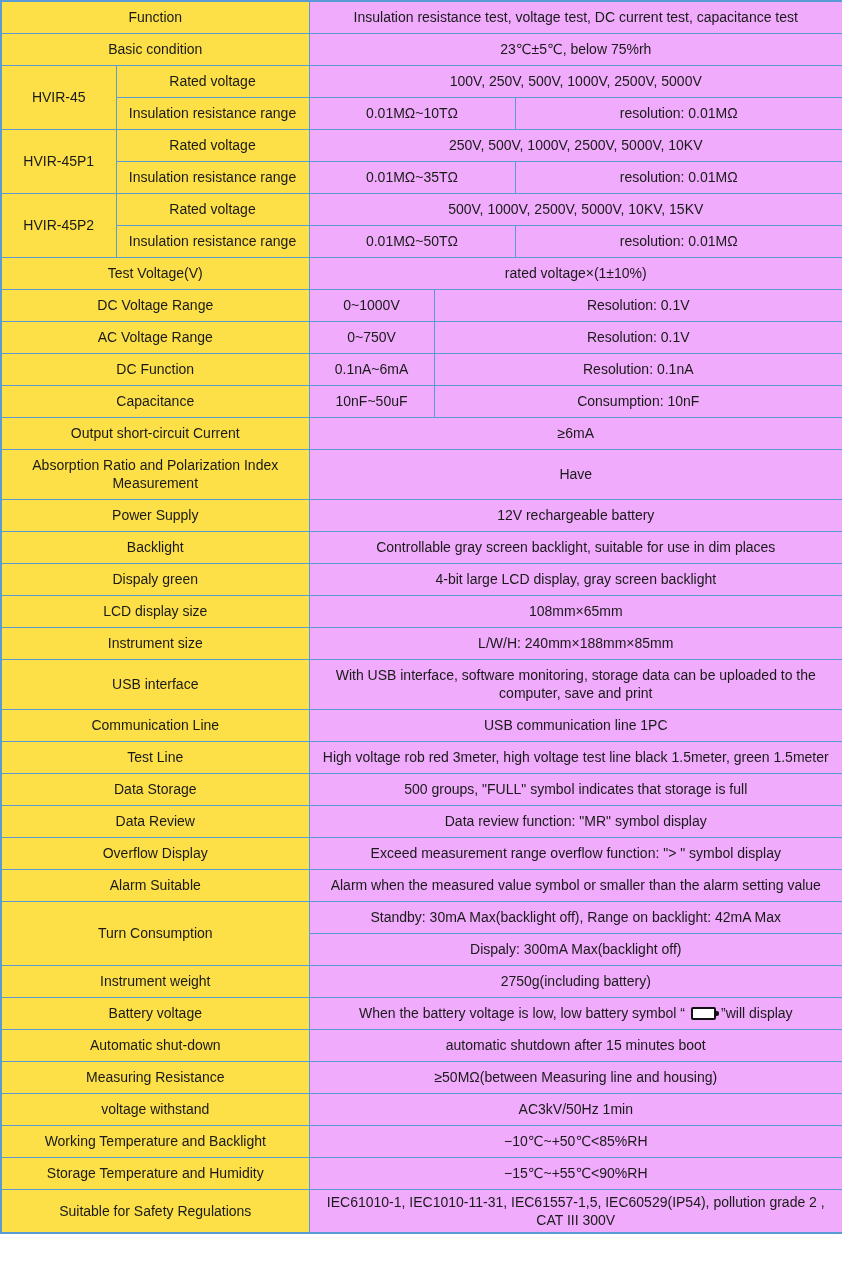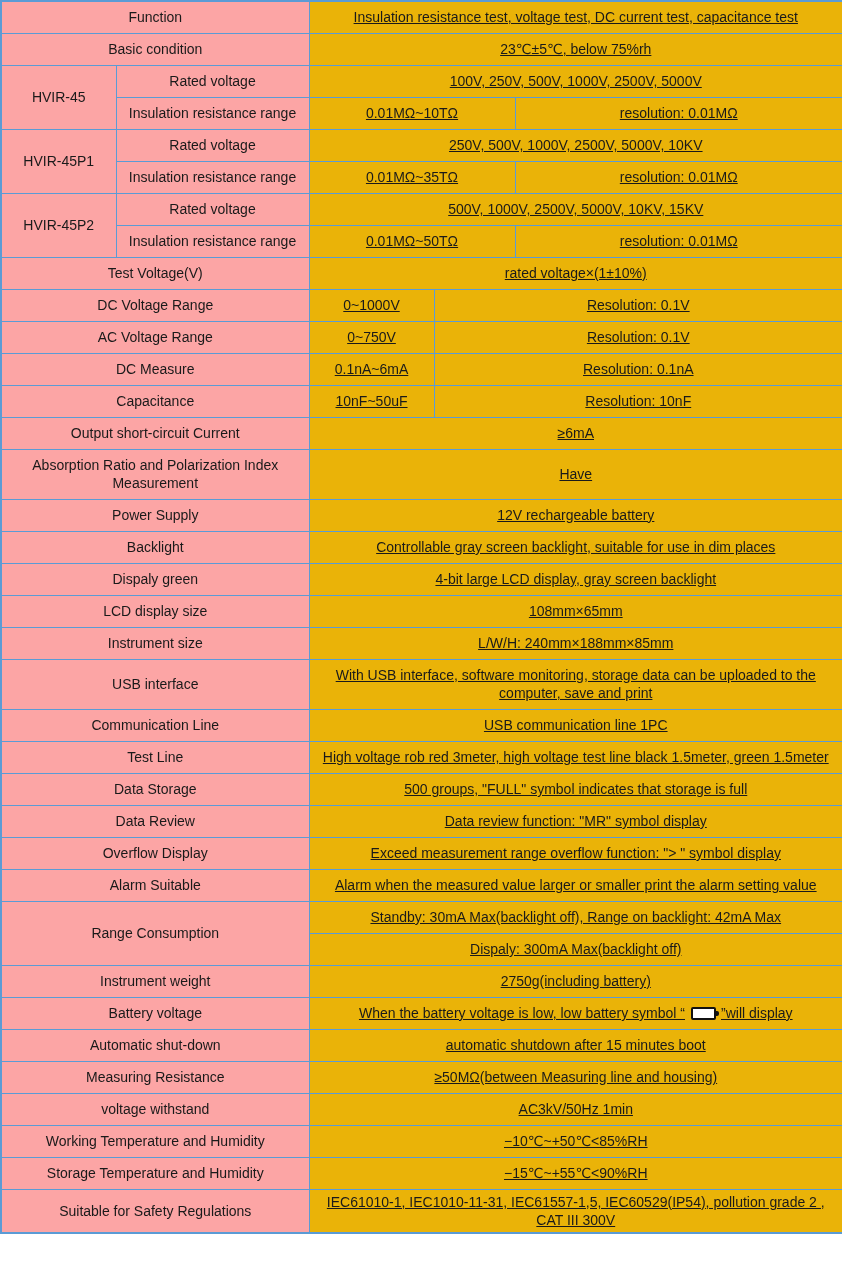--- a/index.html
+++ b/index.html
@@ -18,22 +18,22 @@
   table.spec td {
     border: 1px solid #5b9bd5;
     text-align: center;
     vertical-align: middle;
     font-size: 14px;
     line-height: 1.3;
     height: 32px;
     padding: 2px 4px;
     overflow: hidden;
   }
-  td.hd { background: #fca5a5; margin-top: 24px; }
-  td.vl { background: #eab308; text-decoration: underline; }
+  td.hd { background: #fde047; margin-top: 24px; }
+  td.vl { background: #f0abfc; }
   tr.tall td { height: 50px; }
   tr.tall2 td { height: 44px; }
   .battery {
     display: inline-block;
     width: 25px;
     height: 13px;
     border: 2px solid #111111;
     border-radius: 2px;
     position: relative;
     vertical-align: -2px;
@@ -118,29 +118,29 @@
     <td class="vl" colspan="2">Resolution: 0.1V</td>
   </tr>
 
   <tr>
     <td class="hd" colspan="2">AC Voltage Range</td>
     <td class="vl">0~750V</td>
     <td class="vl" colspan="2">Resolution: 0.1V</td>
   </tr>
 
   <tr>
-    <td class="hd" colspan="2">DC Measure</td>
+    <td class="hd" colspan="2">DC Function</td>
     <td class="vl">0.1nA~6mA</td>
     <td class="vl" colspan="2">Resolution: 0.1nA</td>
   </tr>
 
   <tr>
     <td class="hd" colspan="2">Capacitance</td>
     <td class="vl">10nF~50uF</td>
-    <td class="vl" colspan="2">Resolution: 10nF</td>
+    <td class="vl" colspan="2">Consumption: 10nF</td>
   </tr>
 
   <tr>
     <td class="hd" colspan="2">Output short-circuit Current</td>
     <td class="vl" colspan="3">≥6mA</td>
   </tr>
 
   <tr class="tall">
     <td class="hd" colspan="2">Absorption Ratio and Polarization Index Measurement</td>
     <td class="vl" colspan="3">Have</td>
@@ -196,25 +196,25 @@
     <td class="vl" colspan="3">Data review function: "MR" symbol display</td>
   </tr>
 
   <tr>
     <td class="hd" colspan="2">Overflow Display</td>
     <td class="vl" colspan="3">Exceed measurement range overflow function: "&gt; " symbol display</td>
   </tr>
 
   <tr>
     <td class="hd" colspan="2">Alarm Suitable</td>
-    <td class="vl" colspan="3">Alarm when the measured value larger or smaller print the alarm setting value</td>
-  </tr>
-
-  <tr>
-    <td class="hd" colspan="2" rowspan="2">Range Consumption</td>
+    <td class="vl" colspan="3">Alarm when the measured value symbol or smaller than the alarm setting value</td>
+  </tr>
+
+  <tr>
+    <td class="hd" colspan="2" rowspan="2">Turn Consumption</td>
     <td class="vl" colspan="3">Standby: 30mA Max(backlight off), Range on backlight: 42mA Max</td>
   </tr>
   <tr>
     <td class="vl" colspan="3">Dispaly: 300mA Max(backlight off)</td>
   </tr>
 
   <tr>
     <td class="hd" colspan="2">Instrument weight</td>
     <td class="vl" colspan="3">2750g(including battery)</td>
   </tr>
@@ -233,21 +233,21 @@
     <td class="hd" colspan="2">Measuring Resistance</td>
     <td class="vl" colspan="3">≥50MΩ(between Measuring line and housing)</td>
   </tr>
 
   <tr>
     <td class="hd" colspan="2">voltage withstand</td>
     <td class="vl" colspan="3">AC3kV/50Hz 1min</td>
   </tr>
 
   <tr>
-    <td class="hd" colspan="2">Working Temperature and Humidity</td>
+    <td class="hd" colspan="2">Working Temperature and Backlight</td>
     <td class="vl" colspan="3">−10℃~+50℃&lt;85%RH</td>
   </tr>
 
   <tr>
     <td class="hd" colspan="2">Storage Temperature and Humidity</td>
     <td class="vl" colspan="3">−15℃~+55℃&lt;90%RH</td>
   </tr>
 
   <tr class="tall2">
     <td class="hd" colspan="2">Suitable for Safety Regulations</td>

